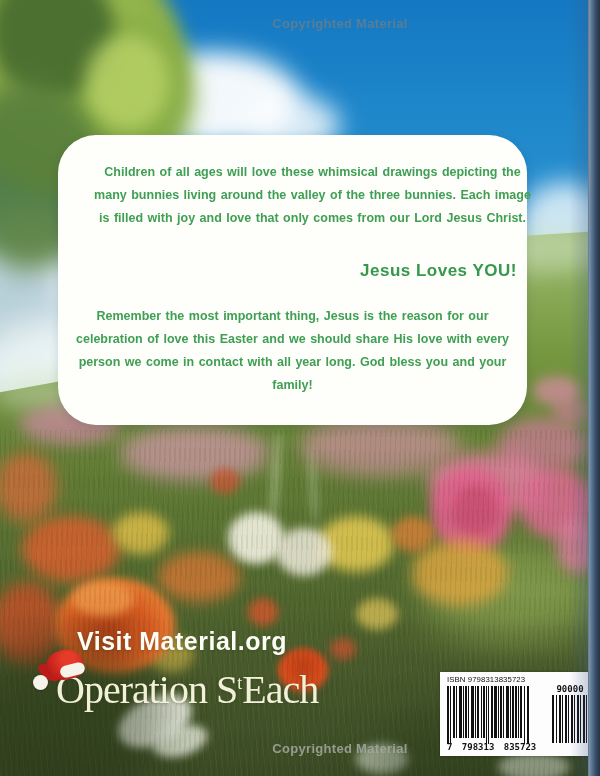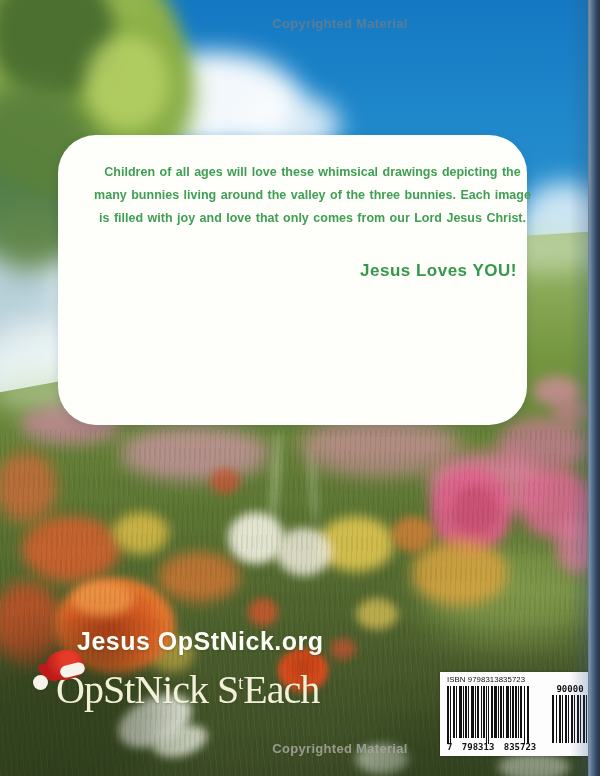--- a/index.html
+++ b/index.html
@@ -108,24 +108,25 @@
   <div class="b" style="left:536px;top:688px;width:56px;height:40px;background:#e9ecdf;filter:blur(5px);opacity:.7;"></div>
   <div class="b" style="left:498px;top:752px;width:72px;height:30px;background:#e6eadc;filter:blur(5px);opacity:.7;"></div>
 
   <div class="grass-tex"></div>
   <div class="b" style="left:-45px;top:636px;width:210px;height:170px;background:rgba(28,42,16,.38);filter:blur(20px);"></div>
   <div class="b" style="left:370px;top:700px;width:270px;height:130px;background:rgba(30,45,18,.28);filter:blur(20px);"></div>
 
   <div class="blurb-box">
     <p class="blurb" style="top:26px;margin-left:20px;">Children of all ages will love these whimsical drawings depicting the many bunnies living around the valley of the three bunnies. Each image is filled with joy and love that only comes from our Lord Jesus Christ.</p>
     <p class="headline" style="top:124px;">Jesus Loves YOU!</p>
+    <p class="blurb" style="top:170px;">Remember the most important thing, Jesus is the reason for our celebration of love this Easter and we should share His love with every person we come in contact with all year long. God bless you and your family!</p>
   </div>
 
-  <div class="website">Jesus OpStNick.org</div>
-  <div class="logo"><span>OpStNick S</span><sup>t</sup><span>Each</span></div>
+  <div class="website">Visit Material.org</div>
+  <div class="logo"><span>Operation S</span><sup>t</sup><span>Each</span></div>
   <div class="hat">
     <div class="hat-tail"></div>
     <div class="hat-cone"></div>
     <div class="hat-trim"></div>
     <div class="hat-pom"></div>
   </div>
 
   <div class="barcode">
     <div class="isbn">ISBN 9798313835723</div>
     <svg class="abs" style="left:7px;top:14px;" width="82" height="58" viewBox="0 0 82 58">

